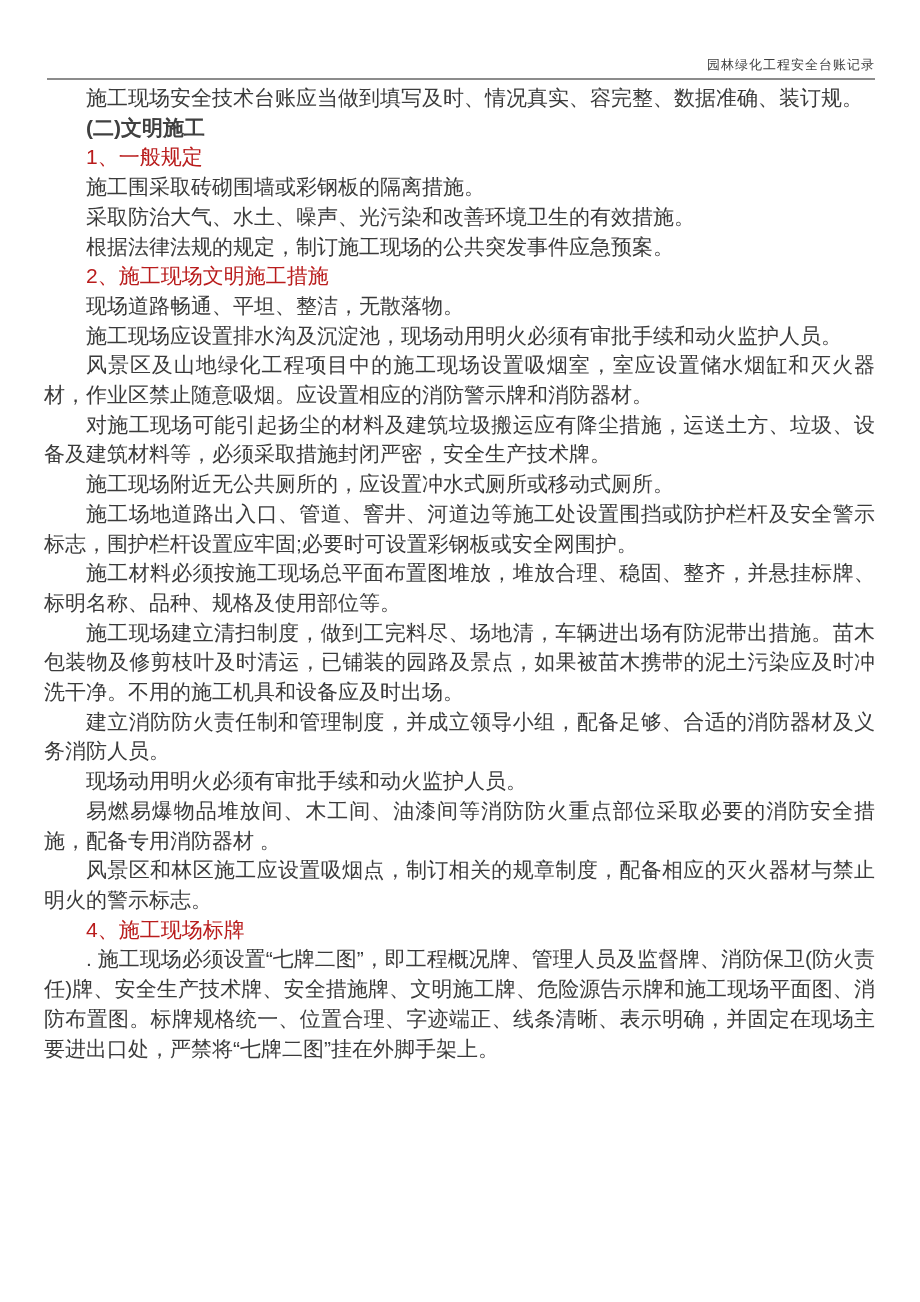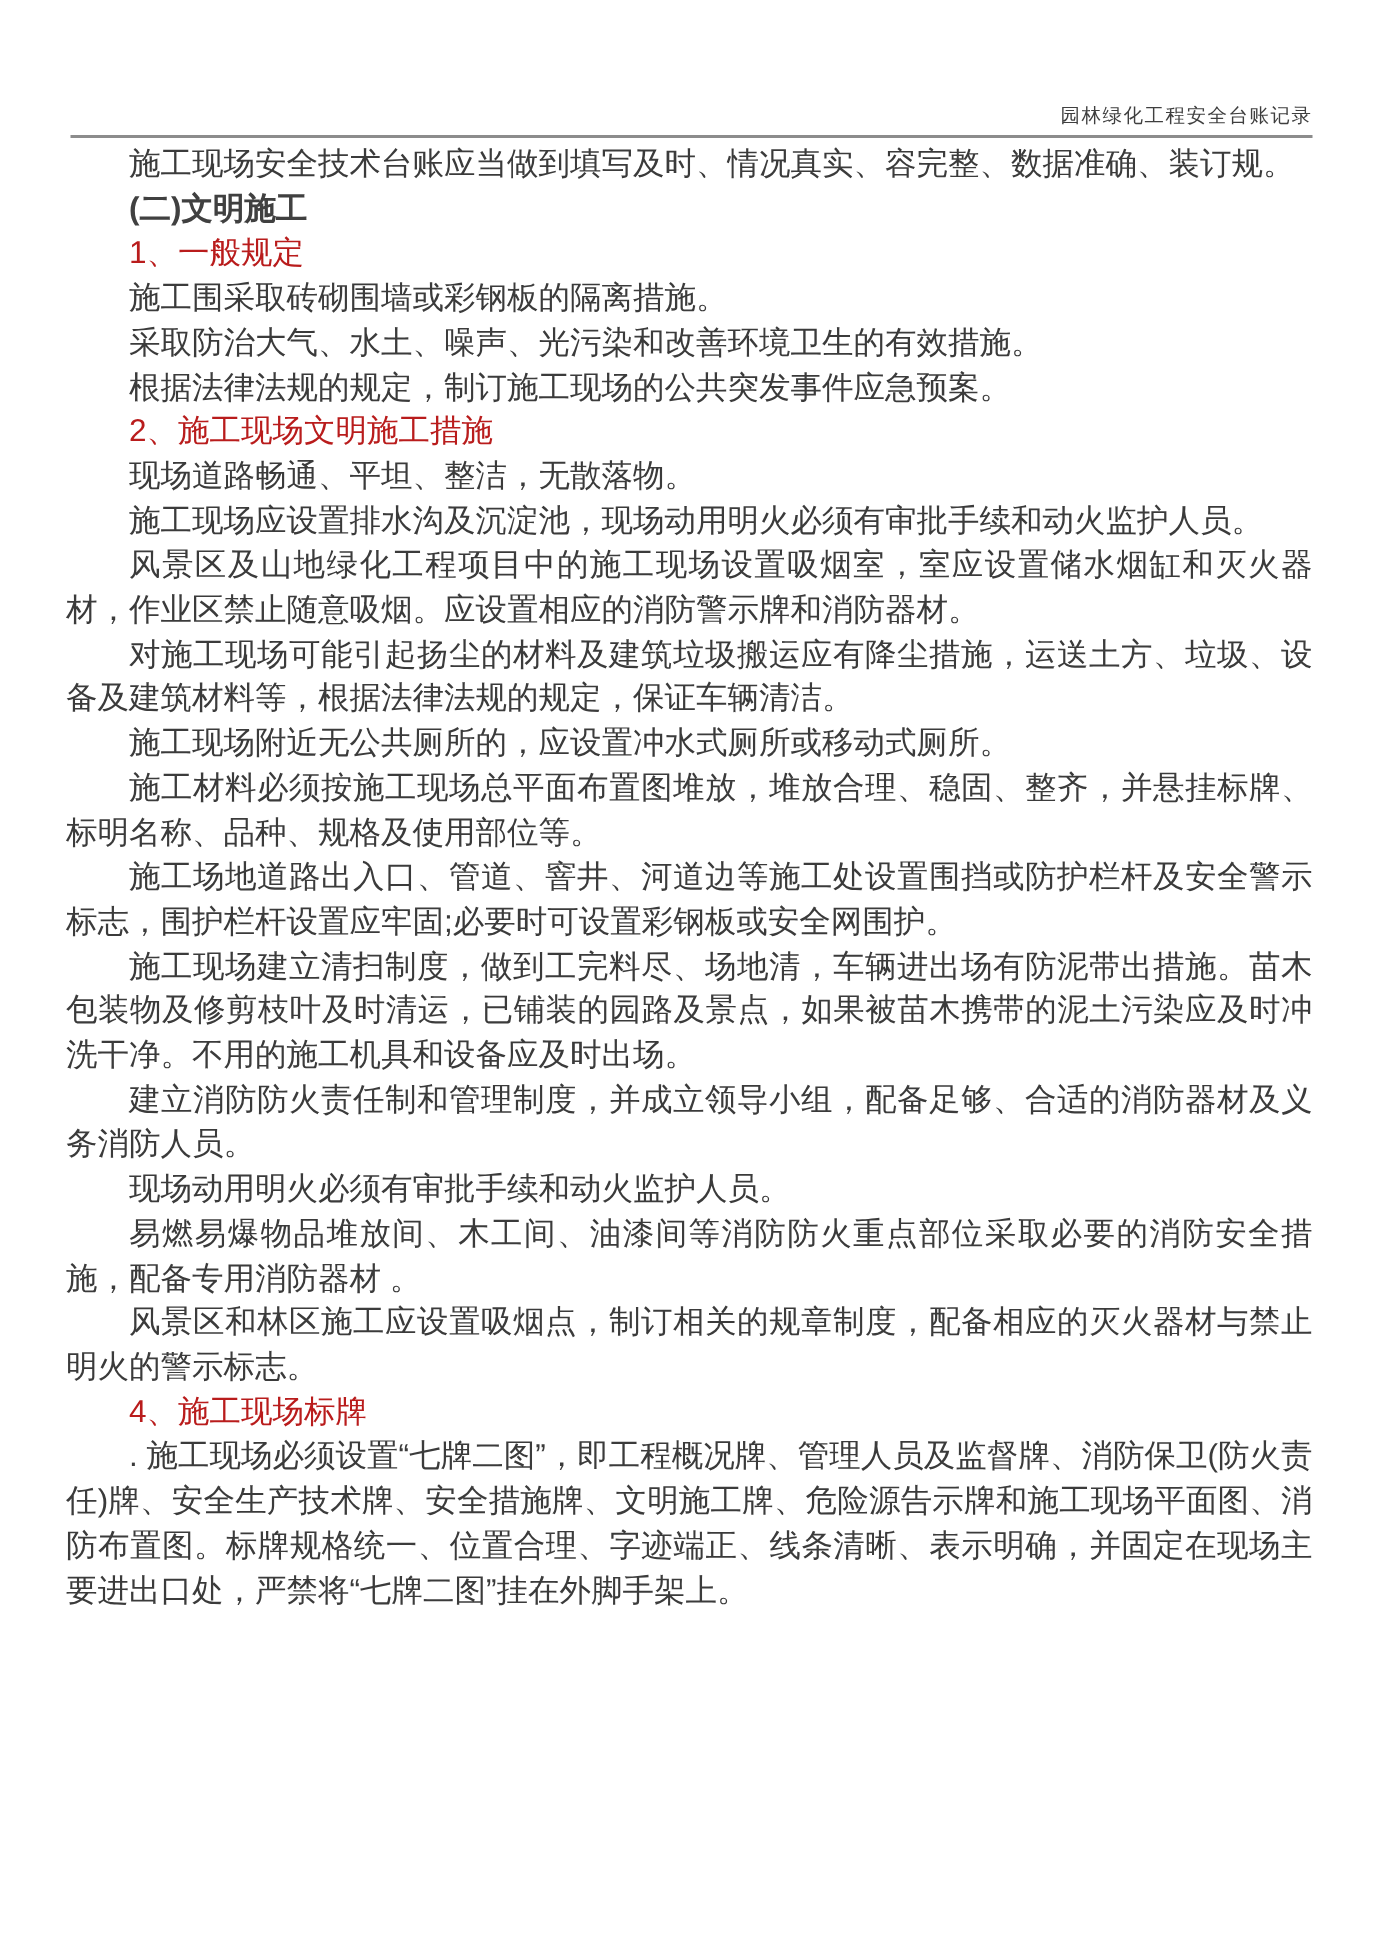--- a/index.html
+++ b/index.html
@@ -7,21 +7,20 @@
     padding: 0;
     background: #ffffff;
   }
   .page {
     position: relative;
     width: 920px;
     height: 1094px;
     background: #ffffff;
     overflow: hidden;
     font-family: "Liberation Sans", "DejaVu Sans", sans-serif;
-    margin-top: 12px;
   }
   .doc-header {
     position: absolute;
     top: 56px;
     left: 47px;
     right: 45px;
   }
   .doc-header .header-title {
     display: block;
     text-align: right;
@@ -83,24 +82,24 @@
       <p>施工现场安全技术台账应当做到填写及时、情况真实、容完整、数据准确、装订规。</p>
       <p class="heading-orange" style="color: #404040;">(二)文明施工</p>
       <p class="heading">1、一般规定</p>
       <p>施工围采取砖砌围墙或彩钢板的隔离措施。</p>
       <p>采取防治大气、水土、噪声、光污染和改善环境卫生的有效措施。</p>
       <p>根据法律法规的规定，制订施工现场的公共突发事件应急预案。</p>
       <p class="heading">2、施工现场文明施工措施</p>
       <p>现场道路畅通、平坦、整洁，无散落物。</p>
       <p>施工现场应设置排水沟及沉淀池，现场动用明火必须有审批手续和动火监护人员。</p>
       <p>风景区及山地绿化工程项目中的施工现场设置吸烟室，室应设置储水烟缸和灭火器材，作业区禁止随意吸烟。应设置相应的消防警示牌和消防器材。</p>
-      <p>对施工现场可能引起扬尘的材料及建筑垃圾搬运应有降尘措施，运送土方、垃圾、设备及建筑材料等，根据法律法规的规定，保证车辆清洁。</p>
+      <p>对施工现场可能引起扬尘的材料及建筑垃圾搬运应有降尘措施，运送土方、垃圾、设备及建筑材料等，必须采取措施封闭严密，安全生产技术牌。</p>
       <p>施工现场附近无公共厕所的，应设置冲水式厕所或移动式厕所。</p>
+      <p>施工场地道路出入口、管道、窨井、河道边等施工处设置围挡或防护栏杆及安全警示标志，围护栏杆设置应牢固;必要时可设置彩钢板或安全网围护。</p>
       <p>施工材料必须按施工现场总平面布置图堆放，堆放合理、稳固、整齐，并悬挂标牌、标明名称、品种、规格及使用部位等。</p>
-      <p>施工场地道路出入口、管道、窨井、河道边等施工处设置围挡或防护栏杆及安全警示标志，围护栏杆设置应牢固;必要时可设置彩钢板或安全网围护。</p>
       <p>施工现场建立清扫制度，做到工完料尽、场地清，车辆进出场有防泥带出措施。苗木包装物及修剪枝叶及时清运，已铺装的园路及景点，如果被苗木携带的泥土污染应及时冲洗干净。不用的施工机具和设备应及时出场。</p>
       <p>建立消防防火责任制和管理制度，并成立领导小组，配备足够、合适的消防器材及义务消防人员。</p>
       <p>现场动用明火必须有审批手续和动火监护人员。</p>
       <p>易燃易爆物品堆放间、木工间、油漆间等消防防火重点部位采取必要的消防安全措施，配备专用消防器材 。</p>
       <p>风景区和林区施工应设置吸烟点，制订相关的规章制度，配备相应的灭火器材与禁止明火的警示标志。</p>
       <p class="heading">4、施工现场标牌</p>
       <p>. 施工现场必须设置“七牌二图”，即工程概况牌、管理人员及监督牌、消防保卫(防火责任)牌、安全生产技术牌、安全措施牌、文明施工牌、危险源告示牌和施工现场平面图、消防布置图。标牌规格统一、位置合理、字迹端正、线条清晰、表示明确，并固定在现场主要进出口处，严禁将“七牌二图”挂在外脚手架上。</p>
     </div>
 
   <div class="doc-footer">

